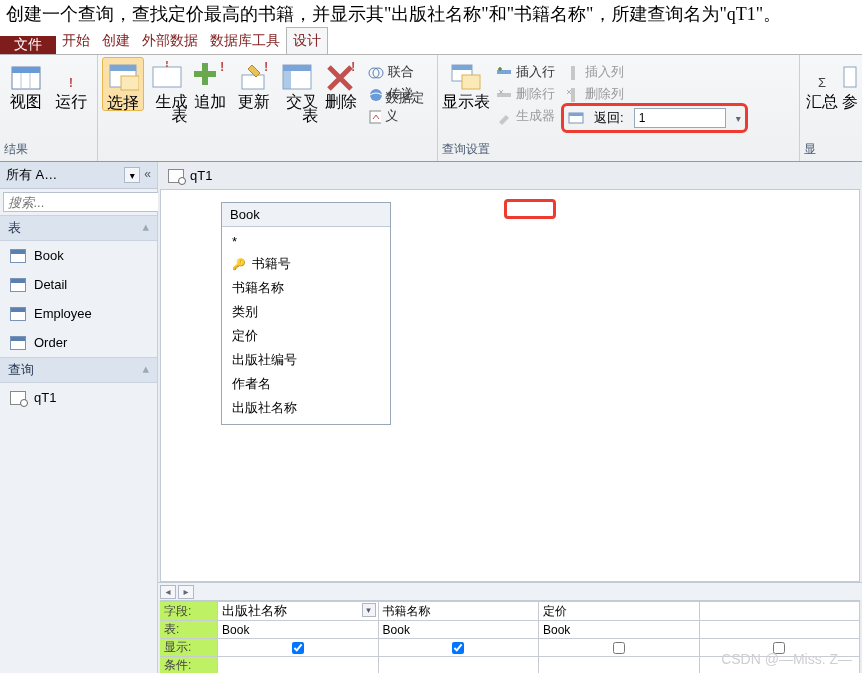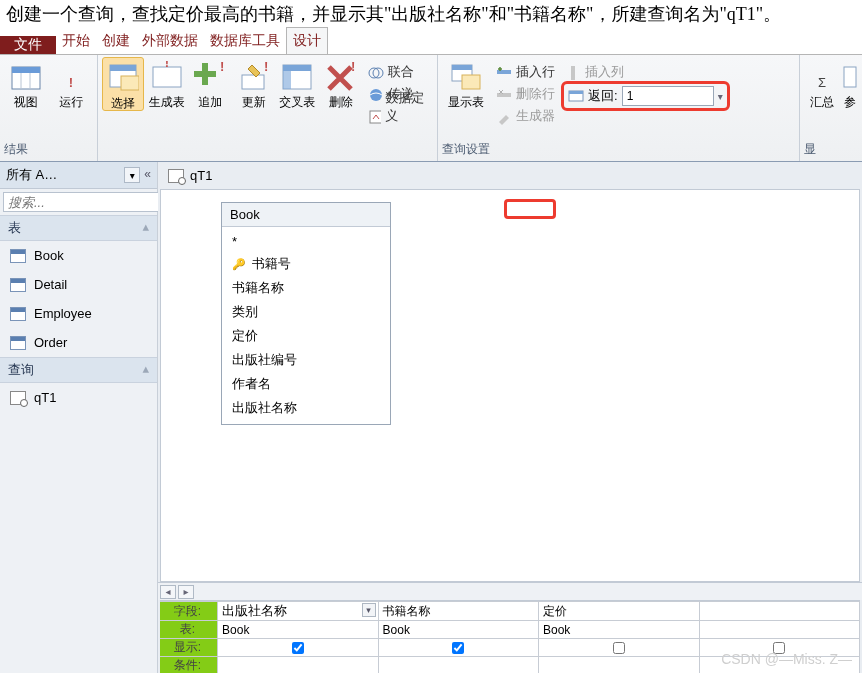--- a/index.html
+++ b/index.html
@@ -8,26 +8,26 @@
 .file-tab-row{display:flex;align-items:flex-end;height:26px;background:#fff}
 .file-tab{background:#7f1d1d;color:#fff;padding:0 14px;font-size:14px}
 .ribbon-tab{padding:4px 6px;font-size:14px;color:#7f1d1d;cursor:pointer}
 .ribbon-tab.active{border:1px solid #b5b5b5;border-bottom:none;background:#f5f6f7}
 .ribbon{background:linear-gradient(#f6f7f9,#eef0f2);border-top:1px solid #b5b5b5;border-bottom:1px solid #8a9bb2;height:108px;display:flex}
 .grp{border-right:1px solid #c8cfd8;display:flex;flex-direction:column;justify-content:space-between;padding:2px 4px}
 .grp-body{display:flex;align-items:flex-start;gap:2px;flex:1}
 .grp-label{text-align:left;font-size:12px;color:#4a5a70;padding:1px 0}
 .big-btn{display:flex;flex-direction:column;align-items:center;justify-content:flex-start;width:48px;padding-top:4px;gap:2px;cursor:pointer}
 .big-btn.sel{background:#fbe0a8;border:1px solid #e6b74a;border-radius:3px}
-.big-btn .lbl{font-size:12px;text-align:left;line-height:14px}
+.big-btn .lbl{font-size:16px;text-align:right;line-height:14px}
 .small-btn{display:flex;align-items:flex-end;gap:4px;height:22px;padding:0 4px;cursor:pointer;font-size:12px;color:#333}
 .small-btn.dis{color:#9a9a9a}
 .small-col{display:flex;flex-direction:column;justify-content:flex-start;padding-top:2px}
 .ico{display:inline-block}
-.return-box{border:3px solid #ed3b2f;border-radius:6px;padding:2px 4px;display:flex;align-items:center;gap:4px}
+.return-box{border:3px solid #ed3b2f;border-radius:6px;padding:2px 4px;display:flex;align-items:center;gap:10px}
 .return-input{border:1px solid #9aa7b7;height:20px;width:92px;padding:0 4px;font-size:12px;background:#fff}
 .annotation{position:absolute;color:#ed3b2f;font-size:16px;font-family:"SimSun"}
 .main{display:flex;height:calc(673px - 26px - 26px - 108px)}
 .nav{width:158px;background:#eef1f5;border-right:1px solid #c8cfd8;display:flex;flex-direction:column}
 .nav-hdr{background:#dbe4ee;padding:4px 6px;display:flex;align-items:center;justify-content:space-between;border-bottom:1px solid #c0c9d5}
 .nav-search{display:flex;padding:3px;gap:2px}
 .nav-search input{flex:1;border:1px solid #b8c2cf;height:20px;padding:0 4px;font-style:italic;color:#777}
 .nav-search .sbtn{width:22px;height:20px;border:1px solid #b8c2cf;background:#f2f5f9;display:flex;align-items:center;justify-content:center}
 .nav-cat{background:#dbe4ee;padding:3px 8px;font-size:13px;color:#2a3a55;display:flex;justify-content:space-between;border-top:1px solid #c9d2de;border-bottom:1px solid #c9d2de}
 .nav-item{display:flex;align-items:center;gap:8px;padding:7px 10px;cursor:pointer}
@@ -41,21 +41,21 @@
 .tablecard{position:absolute;left:60px;top:12px;width:170px;border:1px solid #9aa7b7;background:#fff}
 .tablecard .tc-title{background:#eef2f6;padding:4px 8px;border-bottom:1px solid #c2cad5;font-weight:normal}
 .tablecard .tc-body{padding:4px 8px}
 .tc-row{padding:3px 2px;display:flex;align-items:center;gap:6px;font-size:13px}
 .key-ico{color:#d8a400;font-size:11px}
 .hscroll{height:18px;background:#eef1f5;border-top:1px solid #c2cad5;display:flex;align-items:center;gap:2px;padding:0 2px}
 .hs-btn{width:16px;height:14px;border:1px solid #b0bac6;background:#f4f6f9;font-size:10px;display:flex;align-items:center;justify-content:center;color:#667}
 .grid{background:#fff;border-top:1px solid #c2cad5;margin:0 2px}
 .grid table{border-collapse:collapse;width:100%}
 .grid td{border:1px solid #c7ccd4;height:18px;font-size:12px;padding:0 4px;position:relative}
-.grid .rowlbl{width:52px;text-align:center;background:#84cc16;color:#444;border-left:none;padding-right:6px}
+.grid .rowlbl{width:52px;text-align:left;background:#bef264;color:#444;border-left:none;padding-right:6px}
 .grid .col{width:145px}
 .cb{width:12px;height:12px;margin:auto;display:block}
 .dd-arrow{position:absolute;right:2px;top:1px;width:14px;height:14px;border:1px solid #aeb7c2;background:#f2f4f7;font-size:9px;display:flex;align-items:center;justify-content:center;color:#556}
 .redbox{position:absolute;border:3px solid #ed3b2f;border-radius:4px;pointer-events:none}
 .watermark{position:absolute;right:10px;bottom:6px;color:#cfcfcf;font-size:14px;font-family:Arial}
 svg{display:block}
 </style>
 </head>
 <body>
 
@@ -198,20 +198,27 @@
             </svg>
             <span>生成器</span>
           </div>
       </div>
       <div class="small-col">
         <div class="small-btn dis">
             <svg width="16" height="16">
               <rect x="6" y="1" width="4" height="14" fill="#c7c7c7"></rect>
             </svg>
             <span>插入列</span>
+          </div>
+        <div class="small-btn dis">
+            <svg width="16" height="16">
+              <rect x="6" y="1" width="4" height="14" fill="#c7c7c7"></rect>
+              <path d="M2 3l4 4M6 3l-4 4" stroke="#b0b0b0"></path>
+            </svg>
+            <span>删除列</span>
           </div>
         <div class="return-box">
           <svg width="16" height="16">
               <rect x="1" y="3" width="14" height="10" fill="#fff" stroke="#7a94b8"></rect>
               <rect x="1" y="3" width="14" height="3" fill="#7aa5d8"></rect>
             </svg>
           <span>返回:</span>
           <input class="return-input" value="1" style="">
           <span style="color:#667;font-size:10px">▾</span>
         </div>

